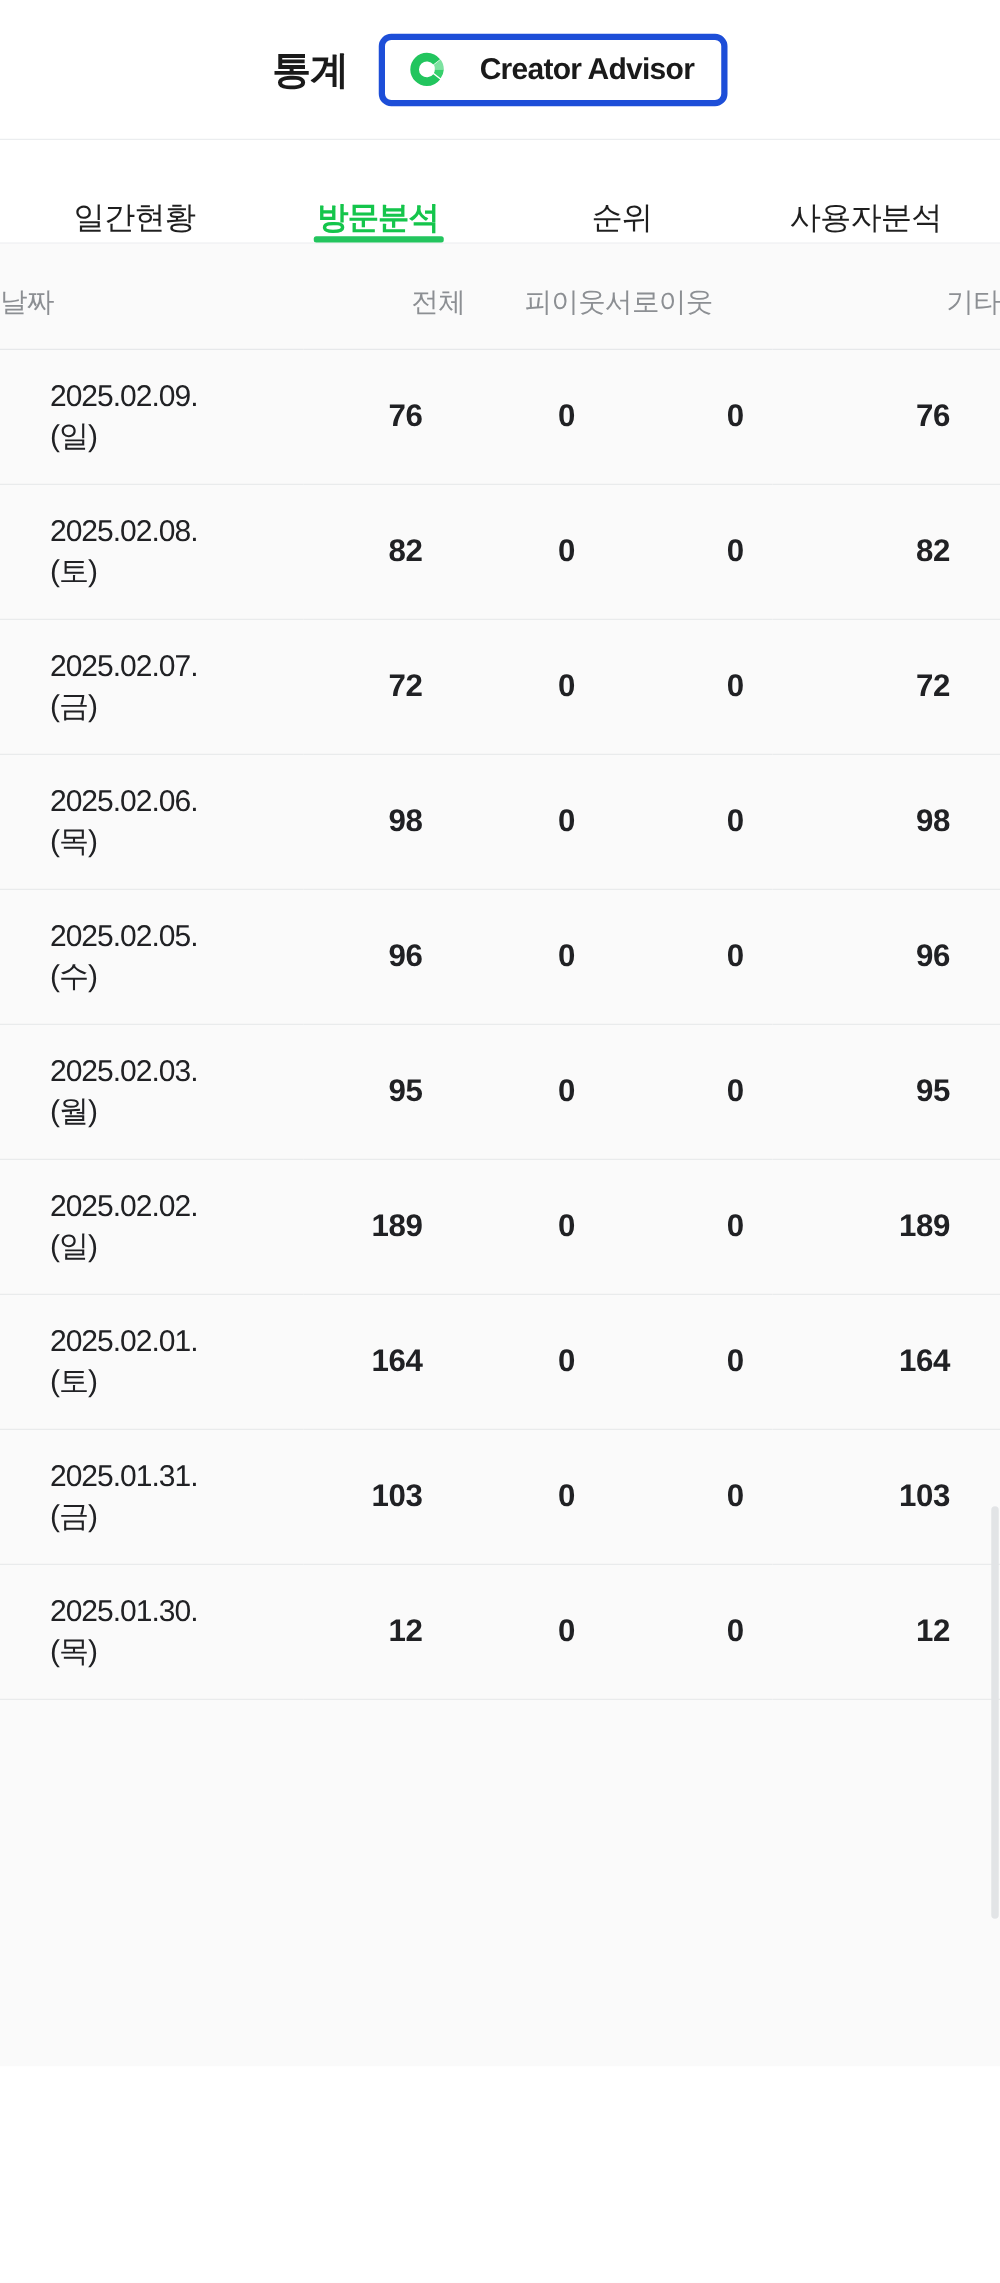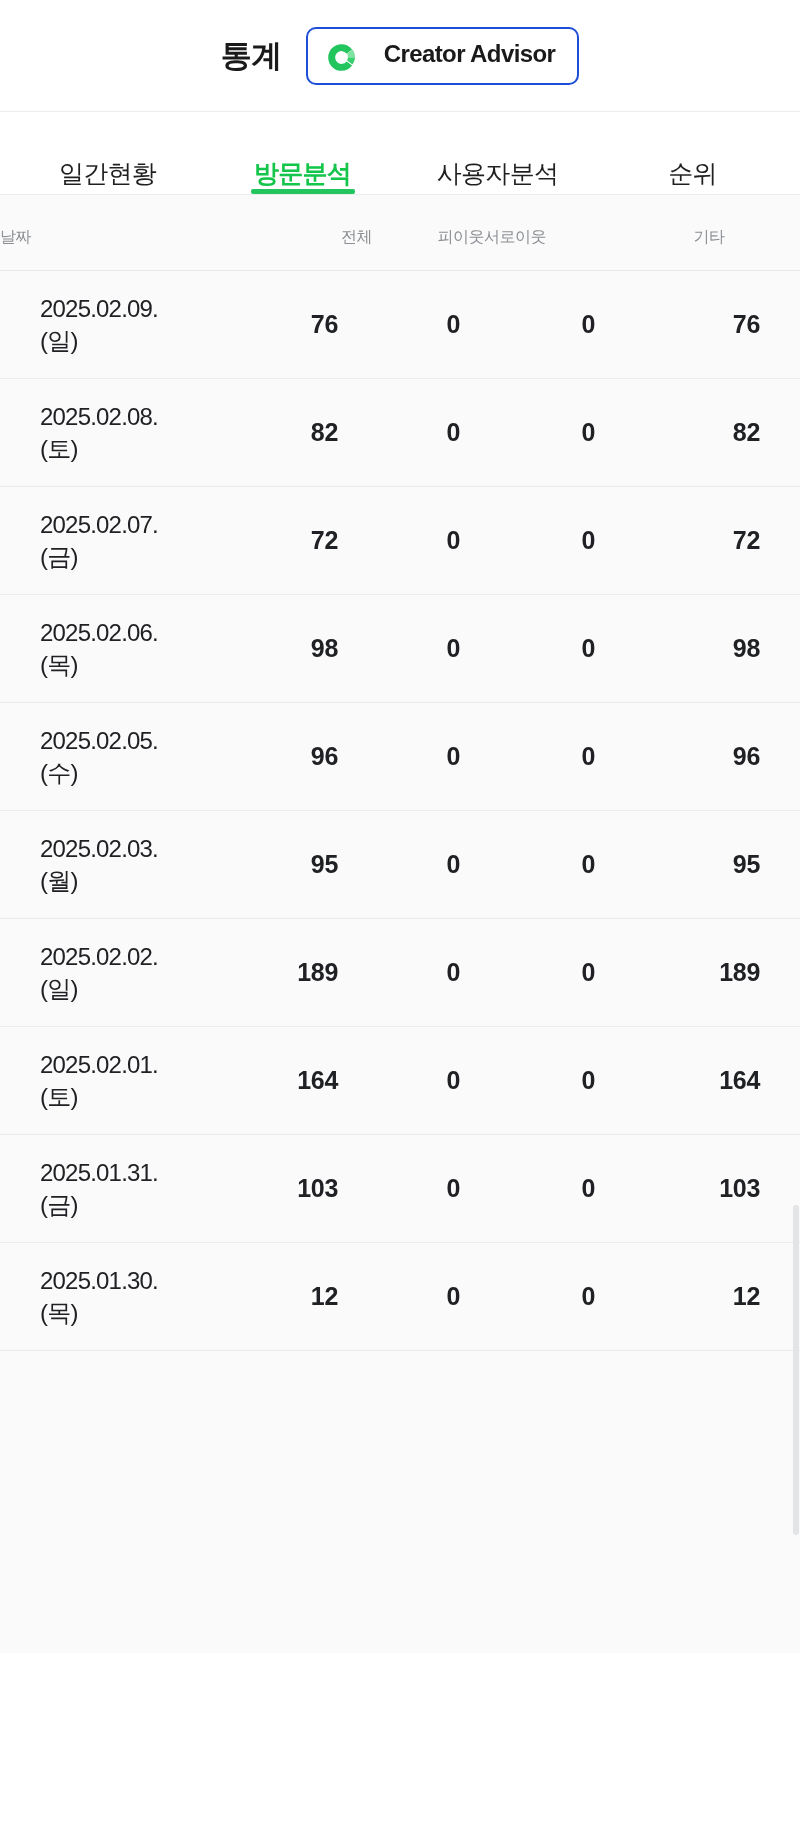--- a/index.html
+++ b/index.html
@@ -42,23 +42,23 @@
   .page-title {
     font-size: 31px;
     font-weight: 700;
     color: #1a1a1a;
     letter-spacing: -0.5px;
     line-height: 1;
   }
 
   .brand-badge {
     display: flex;
-    align-items: flex-start;
+    align-items: center;
     gap: 27px;
-    border: 2px solid #1d4ed8;
+    border: 5px solid #1d4ed8;
     border-radius: 10px;
     padding: 13px 22px 13px 18px;
     background: #ffffff;
     height: 58px;
   }
 
   .brand-logo {
     width: 31px;
     height: 31px;
     flex: 0 0 31px;
@@ -131,35 +131,35 @@
     background: #fafafa;
   }
 
   .stat-table col.c-date  { width: 243px; }
   .stat-table col.c-total { width: 129px; }
   .stat-table col.c-peer  { width: 112px; }
   .stat-table col.c-mutual{ width: 134px; }
   .stat-table col.c-etc   { width: 182px; }
 
   .stat-table thead th {
-    font-size: 16px;
+    font-size: 22px;
     font-weight: 400;
     color: #8c8f93;
     letter-spacing: -0.5px;
     padding: 32px 0 22px 0;
     background: #fafafa;
     border-bottom: 1px solid #e6e8ea;
     vertical-align: bottom;
   }
 
   th.th-date   { text-align: left;  padding-left: 40px; }
   th.th-total  { text-align: right; padding-right: 34px; }
   th.th-peer   { text-align: right; padding-right: 24px; }
   th.th-mutual { text-align: left; padding-right: 23px; }
-  th.th-etc    { text-align: center; padding-right: 40px; }
+  th.th-etc    { text-align: right; padding-right: 40px; }
 
   .stat-table tbody tr {
     height: 108px;
   }
 
   .stat-table tbody td {
     border-bottom: 1px solid #e9ebec;
     background: #fafafa;
     vertical-align: middle;
   }
@@ -233,24 +233,24 @@
   </div>
 
   <div class="tabs">
     <div class="tab">
       <span>일간현황</span>
     </div>
     <div class="tab active">
       <span>방문분석</span>
     </div>
     <div class="tab">
+      <span>순위</span>
+    </div>
+    <div class="tab">
       <span>사용자분석</span>
-    </div>
-    <div class="tab">
-      <span>순위</span>
     </div>
   </div>
 
   <div class="table-wrap">
     <table class="stat-table">
       <colgroup>
         <col class="c-date">
           <col class="c-total">
           <col class="c-peer">
           <col class="c-mutual">

